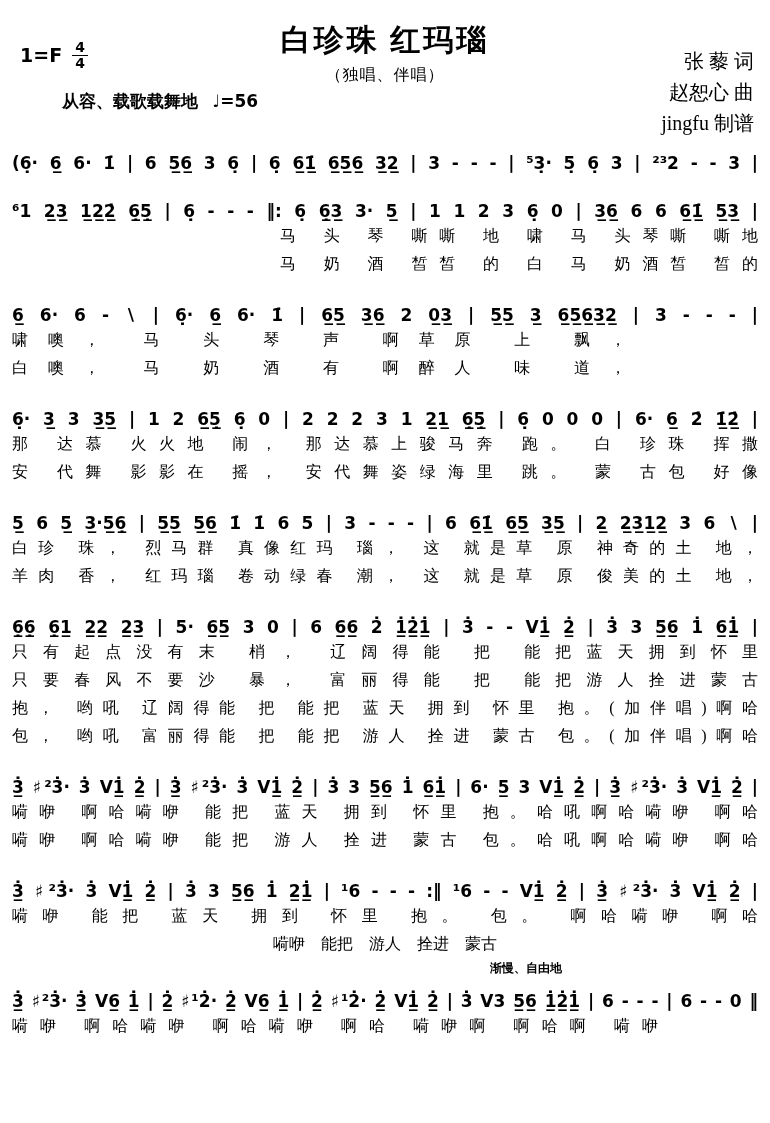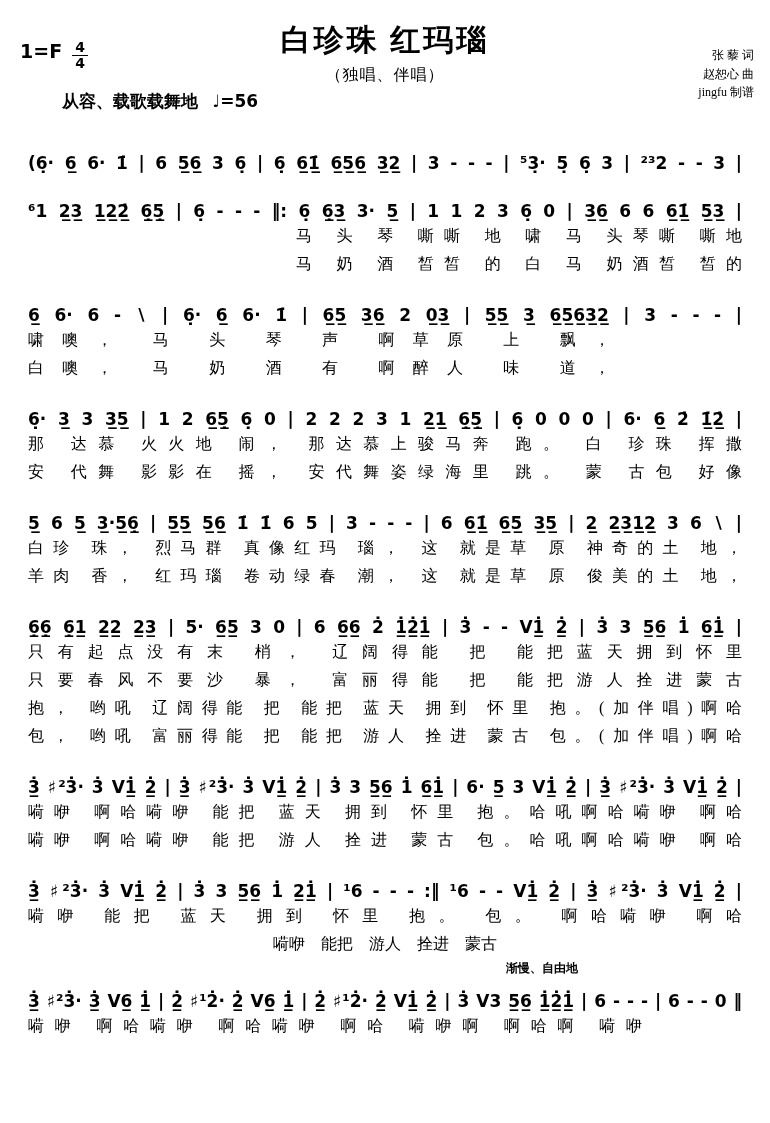--- a/index.html
+++ b/index.html
@@ -3,29 +3,29 @@
 <meta charset="utf-8">
 <style>
   html,body{margin:0;padding:0;background:#fff;}
   .page{position:relative;width:770px;height:1123px;background:#fff;color:#000;
         font-family:"Liberation Serif","DejaVu Serif",serif;overflow:hidden;}
   
   .header{position:relative;height:126px;}
   .title{text-align:center;font-size:30px;font-weight:bold;letter-spacing:3px;padding-top:20px;}
   .subtitle{text-align:center;font-size:16px;margin-top:4px;letter-spacing:1px;}
   .keyblock{position:absolute;left:20px;top:40px;font-size:19px;font-weight:bold;
-            font-family:"DejaVu Sans",sans-serif;display:flex;}
+            font-family:"DejaVu Sans",sans-serif;display:flex;align-items:center;}
   .frac{display:inline-block;text-align:center;line-height:1.05;font-size:14px;margin-left:10px;font-weight:bold;}
   .frac .top{display:block;border-bottom:1px solid #000;padding:0 3px;}
   .frac .bot{display:block;padding:0 3px;}
   .tempo{position:absolute;left:18px;top:90px;font-size:17px;font-weight:bold;margin-left:44px;}
   .tempo .notesym{font-family:"DejaVu Sans",sans-serif;font-weight:bold;margin-left:10px;}
-  .credits{position:absolute;right:16px;top:46px;font-size:12px;text-align:right;line-height:1.55;}
+  .credits{position:absolute;right:16px;top:46px;font-size:20px;text-align:right;line-height:1.55;}
   
-  .score{padding:0 28px;}
+  .score{padding:0 12px;}
   .music{font-family:"DejaVu Sans",sans-serif;font-weight:bold;font-size:17px;
          height:48px;display:flex;align-items:flex-end;}
   .music>span{display:block;width:100%;text-align:justify;text-align-last:justify;line-height:1.25;}
   .lyric{font-size:16px;height:28px;line-height:28px;text-align:justify;text-align-last:justify;}
   .ind280{margin-left:268px;}
   .r130{margin-right:132px;}
   .r100{margin-right:100px;}
   .nojust{text-align:center;text-align-last:auto;}
   .temponote{font-size:12px;font-weight:bold;height:20px;line-height:20px;margin-left:478px;}
   .m-short{height:34px;justify-content:center;}

